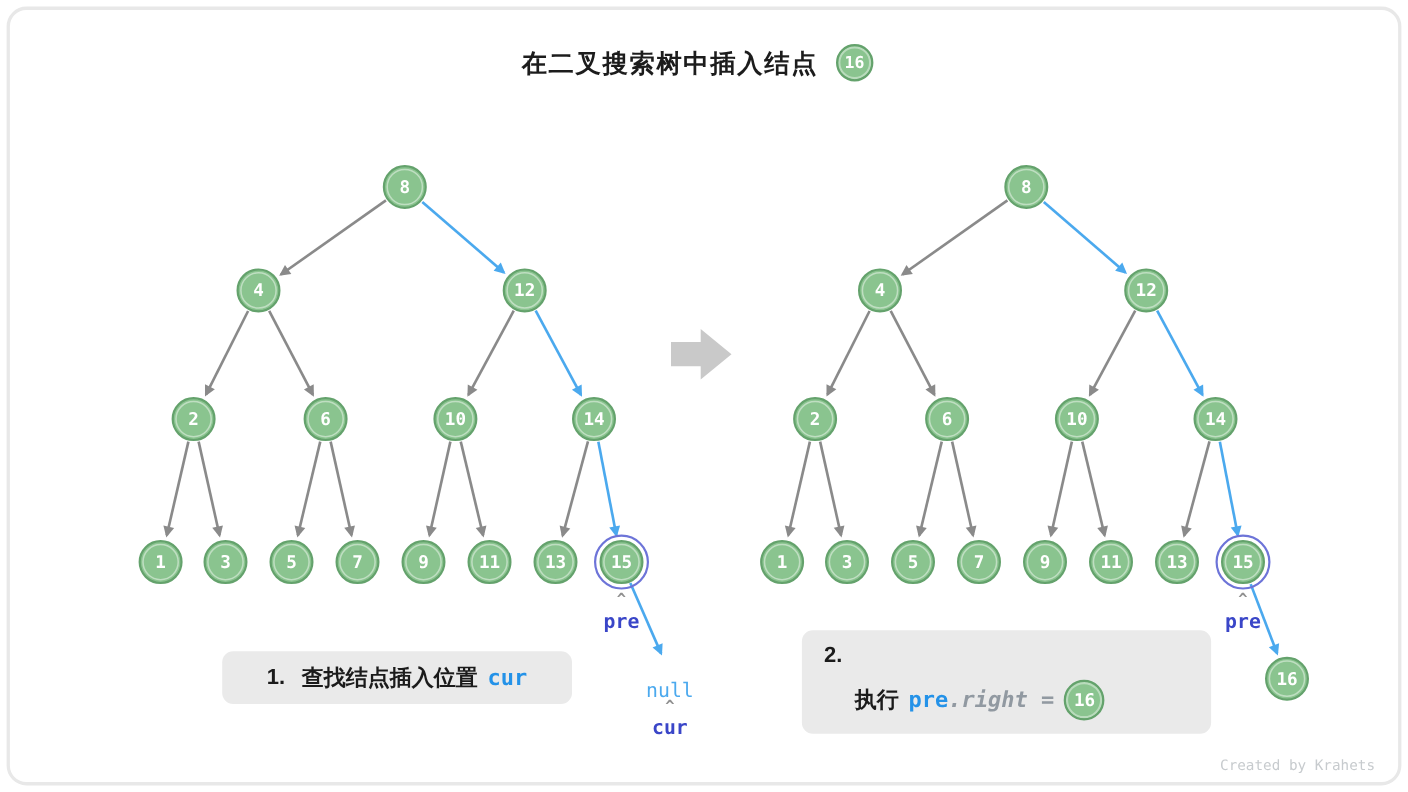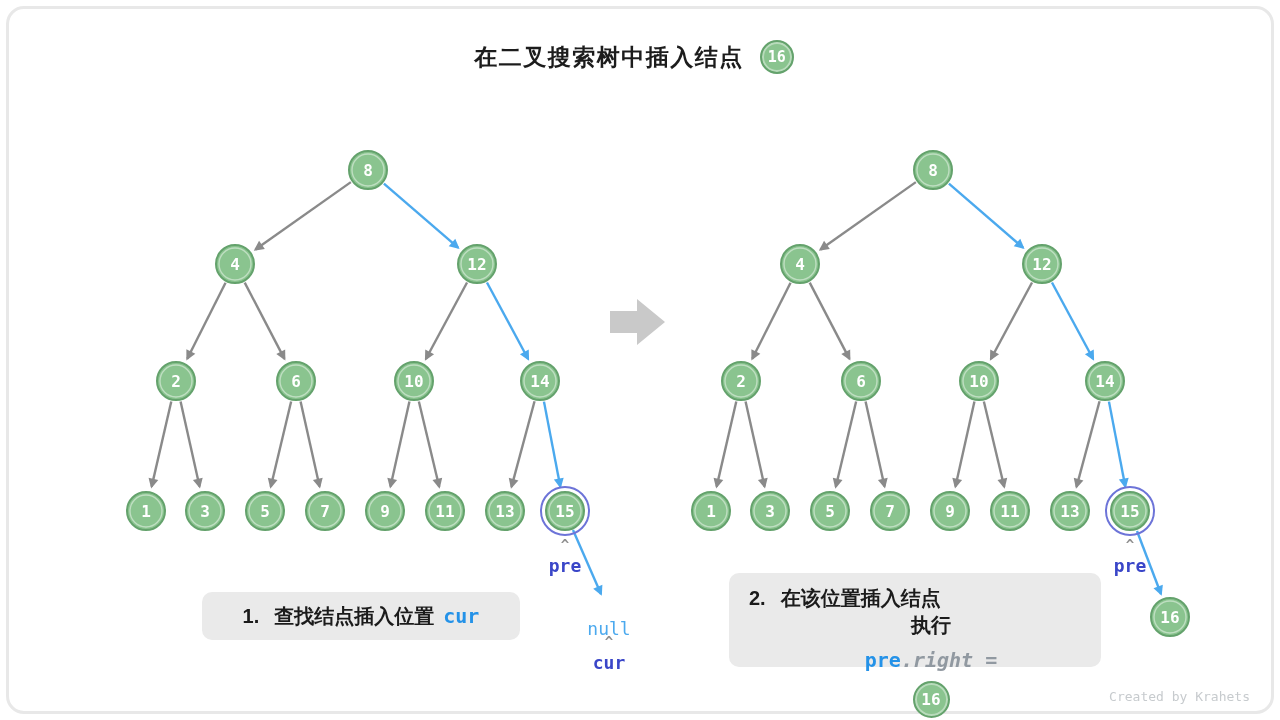--- a/index.html
+++ b/index.html
@@ -30,21 +30,21 @@
   #cur-label{left:609px;top:662px;}
   #caret-pre-right{left:1130px;top:545px;}
   #pre-right{left:1130px;top:565px;}
 
   .caption{position:absolute;background:#EAEAEA;border-radius:10px;color:#1b1b1b;box-sizing:border-box;}
   .caption1{left:202px;top:592px;width:318px;height:48px;display:flex;align-items:center;justify-content:center;
     font-size:20px;font-weight:bold;gap:9px;}
   .caption2{left:729px;top:573px;width:372px;height:94px;padding:12px 0 12px 20px;
     font-size:20px;font-weight:bold;display:flex;flex-direction:column;justify-content:space-between;}
   .caption2 .line{display:flex;align-items:center;gap:9px;}
-  .caption2 .line2{margin-left:12px;flex-direction:column;}
+  .caption2 .line2{margin-left:28px;}
   .num-label{margin-right:6px;}
   .code{font-family:"DejaVu Sans Mono",monospace;font-weight:bold;}
   .code-blue{color:var(--code-blue);}
   .code-gray{color:var(--code-gray);font-style:italic;}
 
   .watermark{position:absolute;right:30px;bottom:16px;font-family:"DejaVu Sans Mono",monospace;
     font-size:13px;color:#C7CBCE;}
 </style>
 </head>
 <body>
@@ -208,21 +208,20 @@
 
   <div class="caption caption1">
     <span class="num-label">1.</span>
     <span>查找结点插入位置</span>
     <span class="code code-blue">cur</span>
   </div>
 
   <div class="caption caption2">
     <div class="line">
       <span class="num-label">2.</span>
-      <span>在该位置插入结点</span>
     </div>
     <div class="line line2">
       <span>执行</span>
       <span>
         <span class="code code-blue">pre</span><span class="code code-gray">.right = </span>
       </span>
       <span class="node-badge big">16</span>
     </div>
   </div>
 

